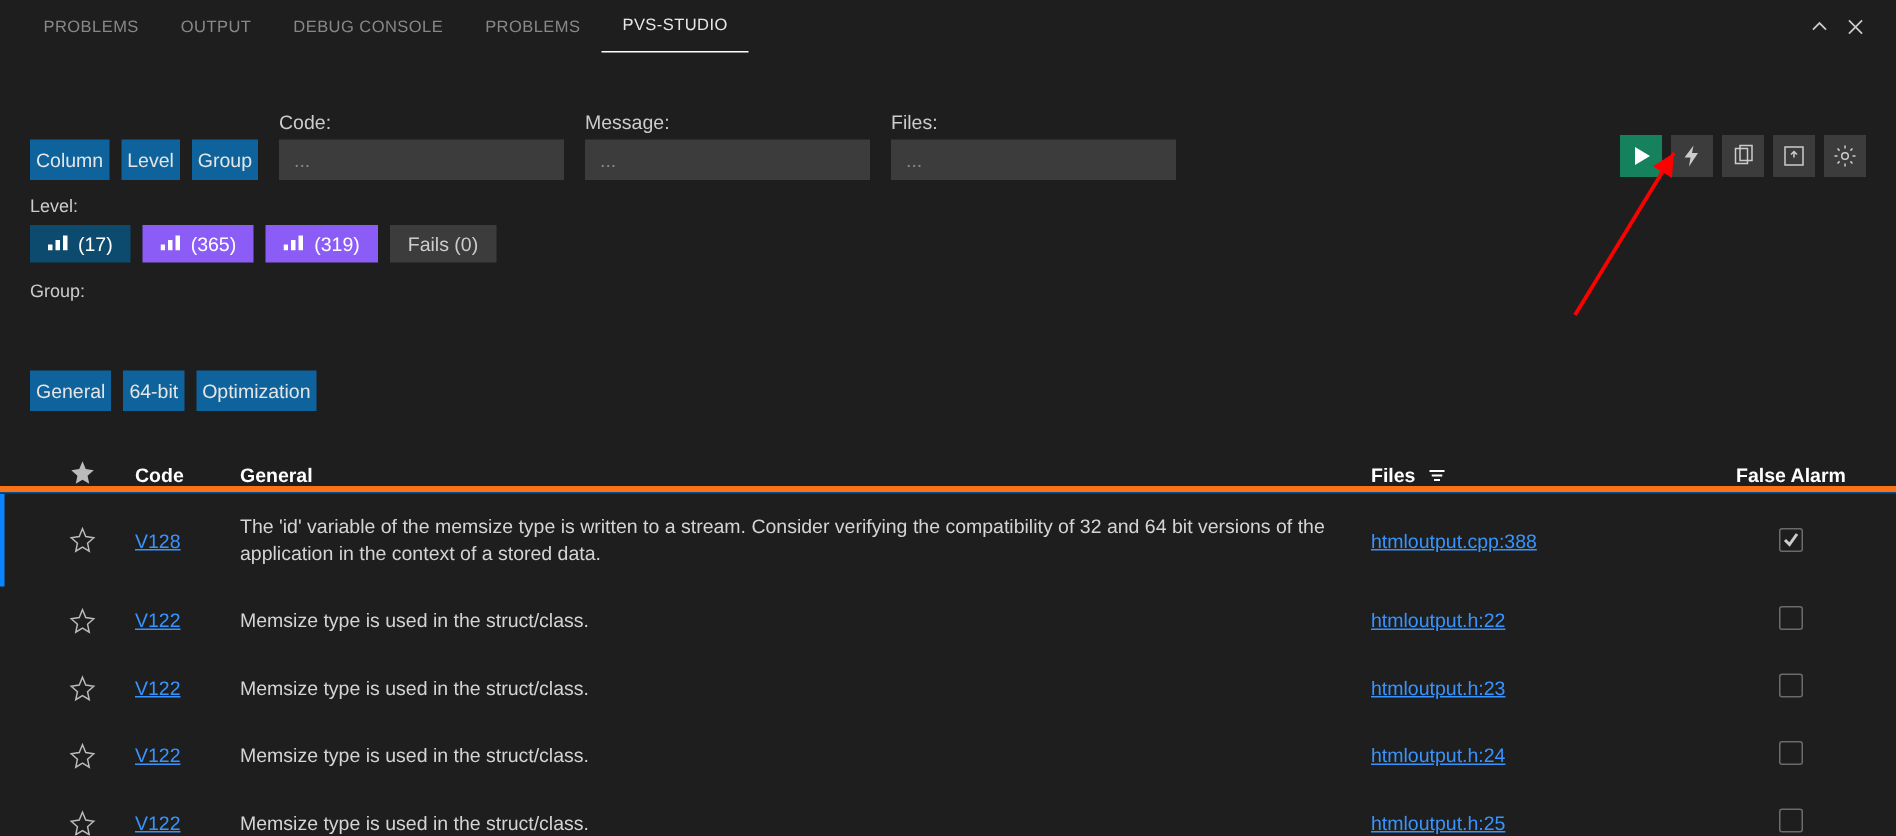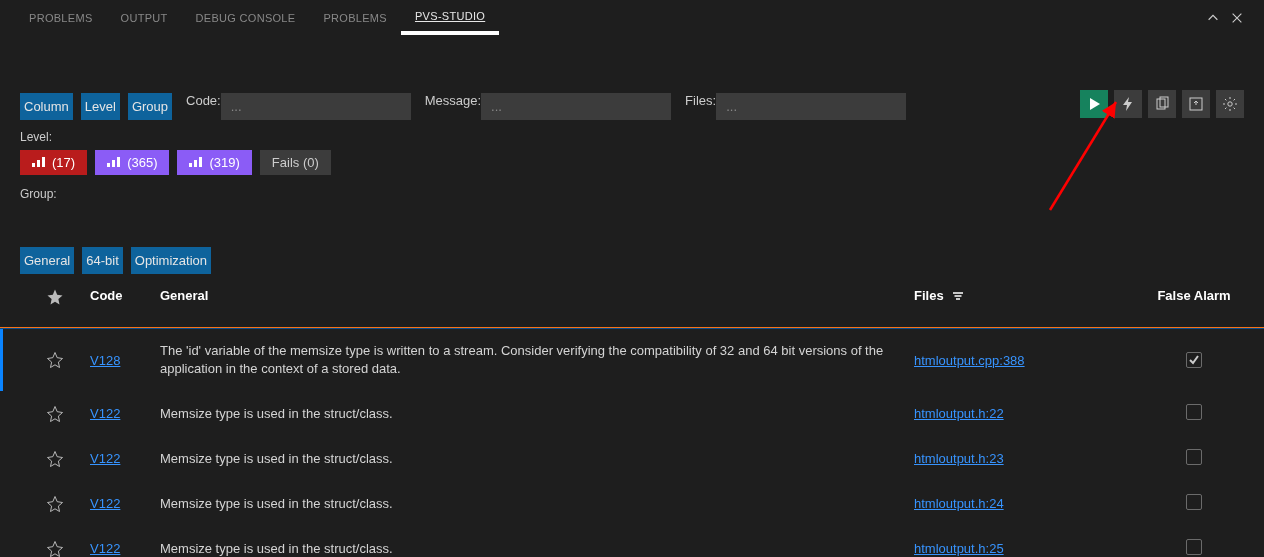--- a/index.html
+++ b/index.html
@@ -1,49 +1,49 @@
 <!DOCTYPE html>
 <html><head>
 <meta charset="utf-8">
 <style>
 * { margin:0; padding:0; box-sizing:border-box; font-family:"Segoe UI",Arial,sans-serif; }
 body { background:#1e1e1e; color:#ccc; font-size:13px; width:1264px; height:557px; overflow:hidden; position:relative; }
 
 
 .tabs { display:flex; align-items:center; height:35px; padding:0 15px;justify-content:flex-end; }
 .tabs .tab { color:#888; padding:0 14px; height:35px; display:flex; align-items:center; font-size:11px; letter-spacing:0.3px; cursor:pointer; }
-.tabs .tab.active { color:#e7e7e7; border-bottom:4px solid #ffffff;text-decoration:underline; }
+.tabs .tab.active { color:#e7e7e7; border-bottom:1px solid #ffffff; }
 .tabs .spacer { flex:1; }
 .tabs .winbtn { width:24px; height:24px; display:flex; align-items:center; justify-content:center; color:#aaa; cursor:pointer; }
 
 
 .filters { display:flex; align-items:flex-end; padding:18px 20px 6px 20px; gap:8px; }
 .btn { background:#0e639c; color:#e5e5e5; border:none; padding:6px 4px; font-size:13px; cursor:pointer;margin-top:40px; }
-.field { display:flex; flex-direction:row; margin-left:6px; }
+.field { display:flex; flex-direction:column; margin-left:6px; }
 .field label { color:#ccc; font-size:13px; margin-bottom:4px; }
 .field input { background:#3c3c3c; border:none; color:#888; padding:6px 10px; width:190px; font-size:13px; outline:none; }
 
 .right-icons { margin-left:auto; display:flex; gap:6px; align-items:flex-end; padding-bottom:2px;}
 .ic { width:28px; height:28px; display:flex; align-items:center; justify-content:center; background:#3c3c3c; cursor:pointer; }
 .ic.green { background:#16825d; }
 .ic svg { width:16px; height:16px; }
 
 
 .section-label { padding:4px 20px 4px 20px; font-size:12px; color:#ccc; }
 .chips { display:flex; gap:8px; padding:2px 20px 8px 20px; }
 .chip { display:flex; align-items:center; gap:6px; padding:5px 12px; color:#fff; font-size:13px; cursor:pointer; }
-.chip.red { background:#b91c1c; }
+.chip.red { background:#0c4a6e; }
 .chip.orange { background:#8b5cf6; }
 .chip.grey { background:#3c3c3c; color:#ccc; }
 .chip .bars { display:inline-block; }
 .chip .bars svg { width:14px; height:11px; }
 
 
 .table { margin-top:6px; }
-.thead { display:flex; align-items:flex-start; height:40px; padding:0 20px; color:#fff; font-weight:600; font-size:13px; border-bottom:1px solid #f97316; }
+.thead { display:flex; align-items:flex-end; height:40px; padding:0 20px; color:#fff; font-weight:600; font-size:13px; border-bottom:4px solid #f97316; }
 .col-star{width:70px;display:flex;justify-content:center;}
 .col-code{width:70px;}
 .col-msg{flex:1; padding-right:20px;}
 .col-files{width:230px;}
 .col-fa{width:100px;text-align:center;}
 .thead .sorter{display:inline-flex;align-items:center;gap:8px;}
 .tbody{height:295px; overflow-y:scroll; border-top:1px solid #0a4d8c; position:relative;}
 .tbody::-webkit-scrollbar{width:14px;}
 .tbody::-webkit-scrollbar-track{background:#1e1e1e;}
 .tbody::-webkit-scrollbar-thumb{background:#424242;}

